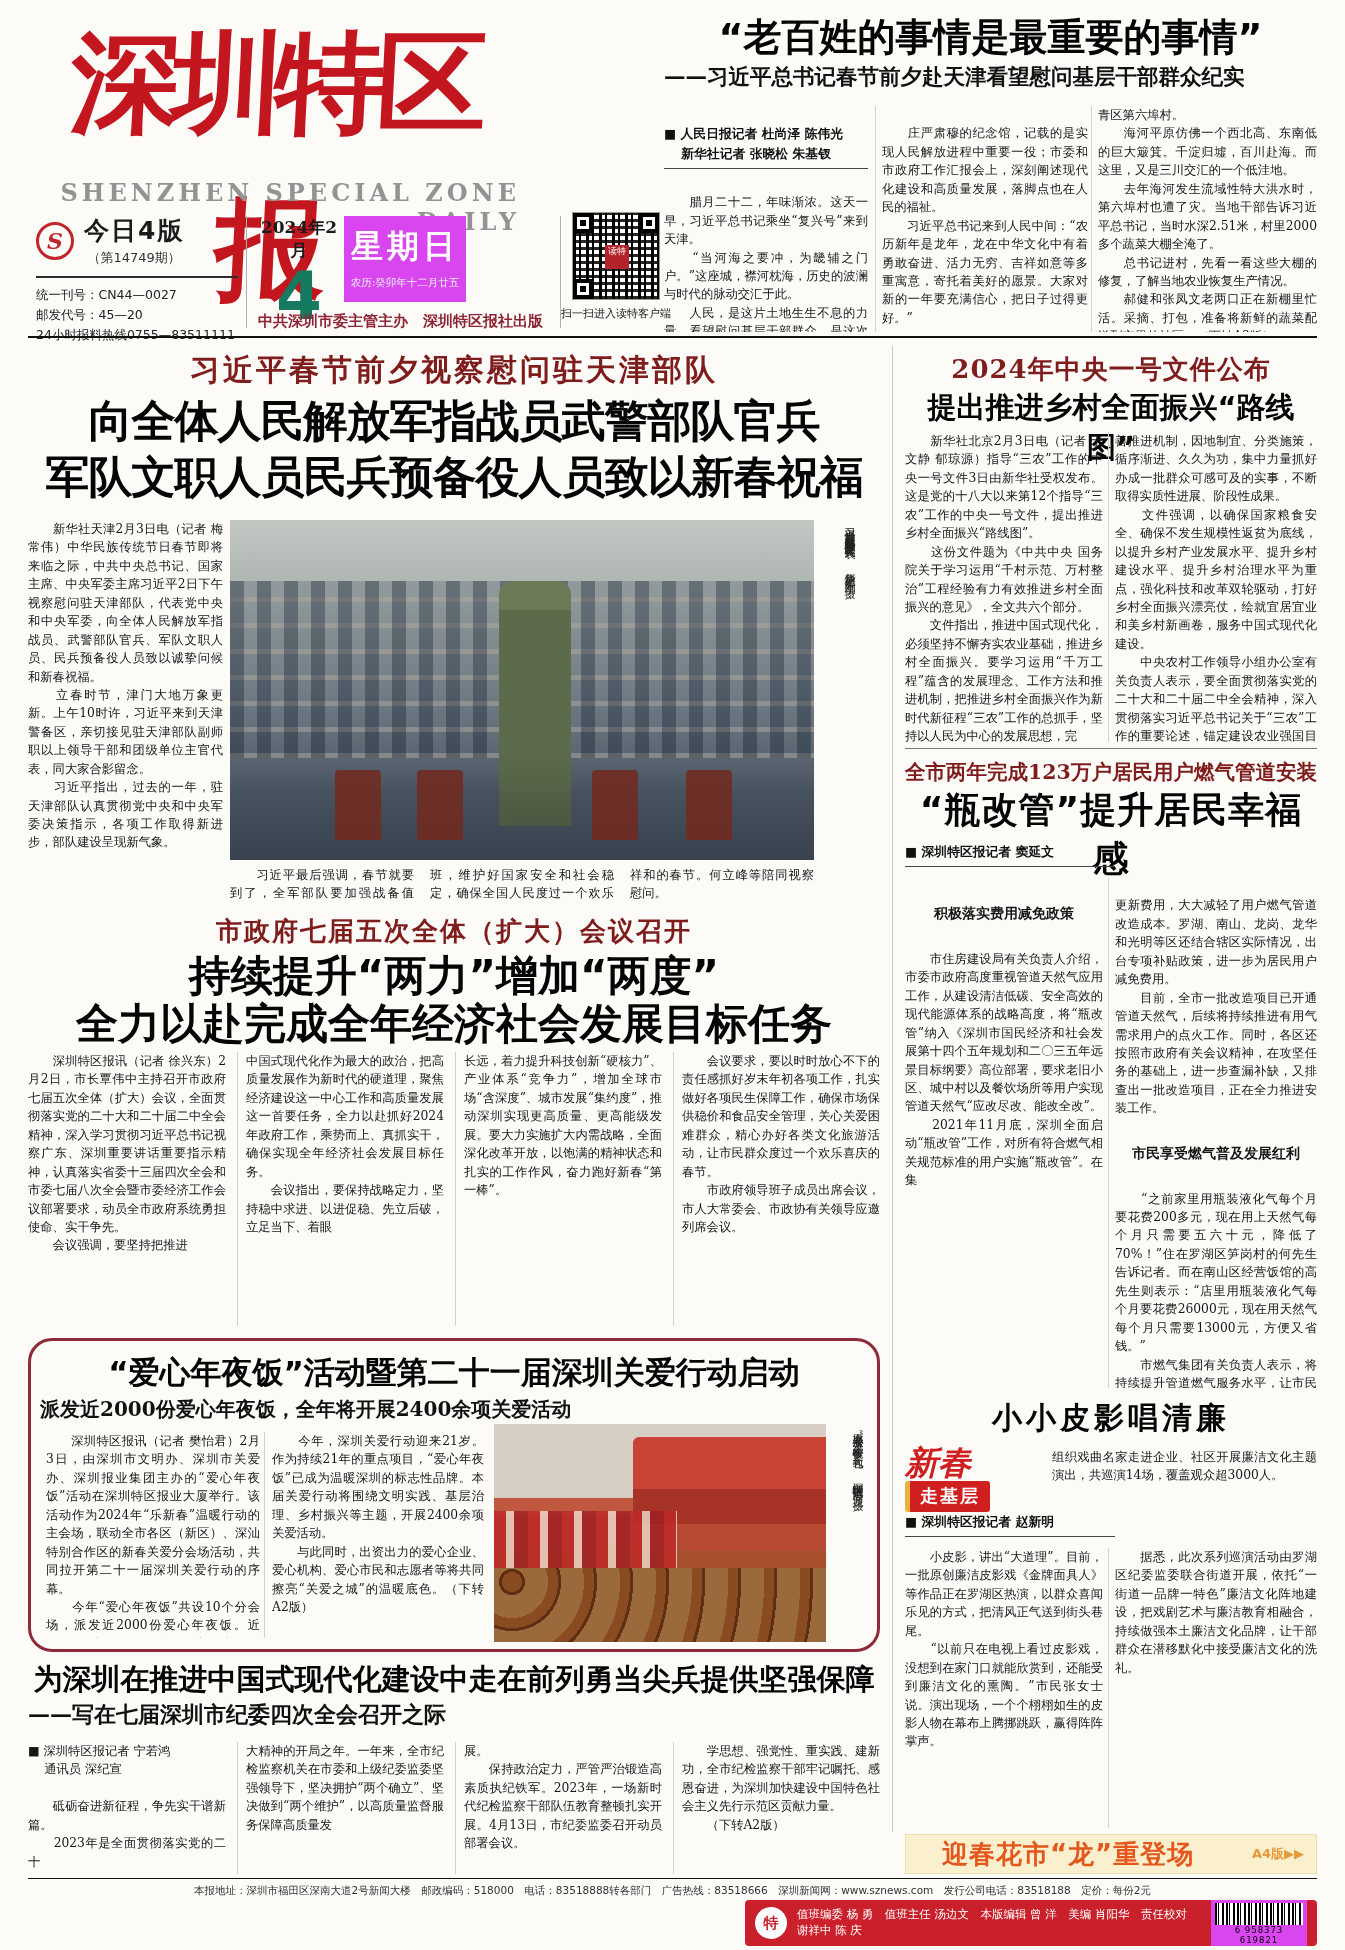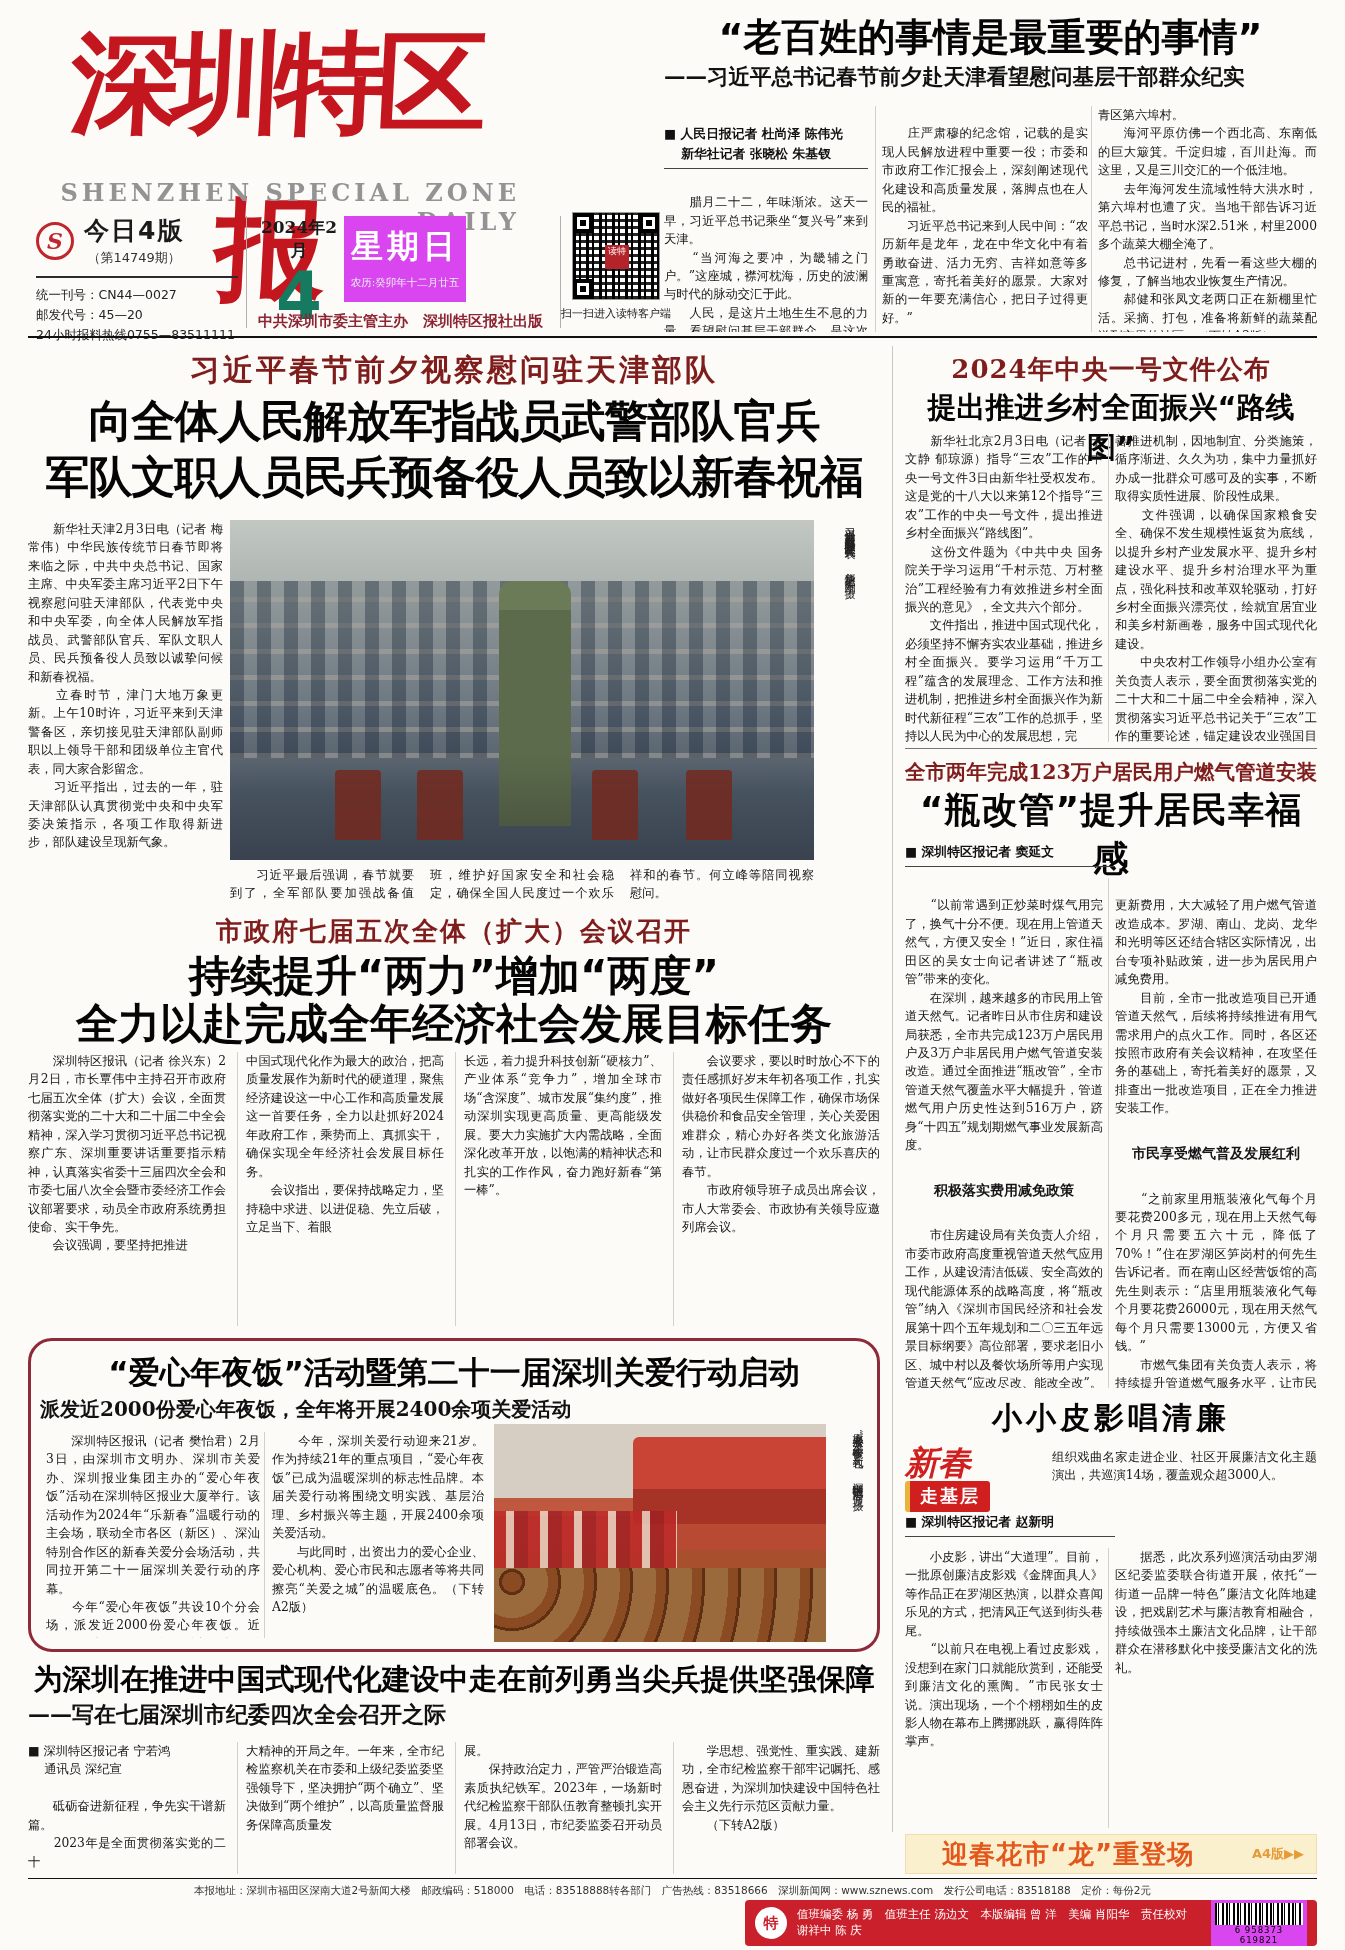--- a/index.html
+++ b/index.html
@@ -278,30 +278,28 @@
   <div class="body-col" style="left:1115px; top:432px; width:202px; height:310px;">善推进机制，因地制宜、分类施策，循序渐进、久久为功，集中力量抓好办成一批群众可感可及的实事，不断取得实质性进展、阶段性成果。
 　　文件强调，以确保国家粮食安全、确保不发生规模性返贫为底线，以提升乡村产业发展水平、提升乡村建设水平、提升乡村治理水平为重点，强化科技和改革双轮驱动，打好乡村全面振兴漂亮仗，绘就宜居宜业和美乡村新画卷，服务中国式现代化建设。
 　　中央农村工作领导小组办公室有关负责人表示，要全面贯彻落实党的二十大和二十届二中全会精神，深入贯彻落实习近平总书记关于“三农”工作的重要论述，锚定建设农业强国目标，真抓实干做好2024年重点工作，不折不扣完成好既定目标任务，推动乡村全面振兴不断取得新进展。</div>
 
   <div class="rule" style="left:905px; top:748px; width:412px; height:1px; background:#777;"></div>
 
   <div class="kicker gas-kicker">全市两年完成123万户居民用户燃气管道安装</div>
   <div class="headline gas-h">“瓶改管”提升居民幸福感</div>
   <div class="byline side-byline" style="position:absolute; left:905px; top:844px;">■ 深圳特区报记者 窦延文</div>
   <div class="body-col" style="left:905px; top:878px; width:198px; height:510px;">
-    <div style="white-space:pre-line">　　“以前常遇到正炒菜时煤气用完了，换气十分不便。现在用上管道天然气，方便又安全！”近日，家住福田区的吴女士向记者讲述了“瓶改管”带来的变化。
-　　在深圳，越来越多的市民用上管道天然气。记者昨日从市住房和建设局获悉，全市共完成123万户居民用户及3万户非居民用户燃气管道安装改造。通过全面推进“瓶改管”，全市管道天然气覆盖水平大幅提升，管道燃气用户历史性达到516万户，跻身“十四五”规划期燃气事业发展新高度。</div>
     <div class="inner-subhead">积极落实费用减免政策</div>
     <div style="white-space:pre-line">　　市住房建设局有关负责人介绍，市委市政府高度重视管道天然气应用工作，从建设清洁低碳、安全高效的现代能源体系的战略高度，将“瓶改管”纳入《深圳市国民经济和社会发展第十四个五年规划和二〇三五年远景目标纲要》高位部署，要求老旧小区、城中村以及餐饮场所等用户实现管道天然气“应改尽改、能改全改”。
 　　2021年11月底，深圳全面启动“瓶改管”工作，对所有符合燃气相关规范标准的用户实施“瓶改管”。在集</div>
   </div>
   <div class="col-vr" style="left:1108px; top:878px; height:510px;"></div>
   <div class="body-col" style="left:1115px; top:878px; width:202px; height:510px;">
     <div style="white-space:pre-line">更新费用，大大减轻了用户燃气管道改造成本。罗湖、南山、龙岗、龙华和光明等区还结合辖区实际情况，出台专项补贴政策，进一步为居民用户减免费用。
-　　目前，全市一批改造项目已开通管道天然气，后续将持续推进有用气需求用户的点火工作。同时，各区还按照市政府有关会议精神，在攻坚任务的基础上，寄托着美好的愿景，又排查出一批改造项目，正在全力推进安装工作。</div>
+　　目前，全市一批改造项目已开通管道天然气，后续将持续推进有用气需求用户的点火工作。同时，各区还按照市政府有关会议精神，在攻坚任务的基础上，进一步查漏补缺，又排查出一批改造项目，正在全力推进安装工作。</div>
     <div class="inner-subhead">市民享受燃气普及发展红利</div>
     <div style="white-space:pre-line">　　“之前家里用瓶装液化气每个月要花费200多元，现在用上天然气每个月只需要五六十元，降低了70%！”住在罗湖区笋岗村的何先生告诉记者。而在南山区经营饭馆的高先生则表示：“店里用瓶装液化气每个月要花费26000元，现在用天然气每个月只需要13000元，方便又省钱。”
 　　市燃气集团有关负责人表示，将持续提升管道燃气服务水平，让市民群众充分享受天然气普及发展红利。</div>
   </div>
 
   <div class="headline shad-h">小小皮影唱清廉</div>
   <div class="badge">
     <div class="badge-nc">新春</div>
     <div class="badge-tag">走基层</div>
   </div>

